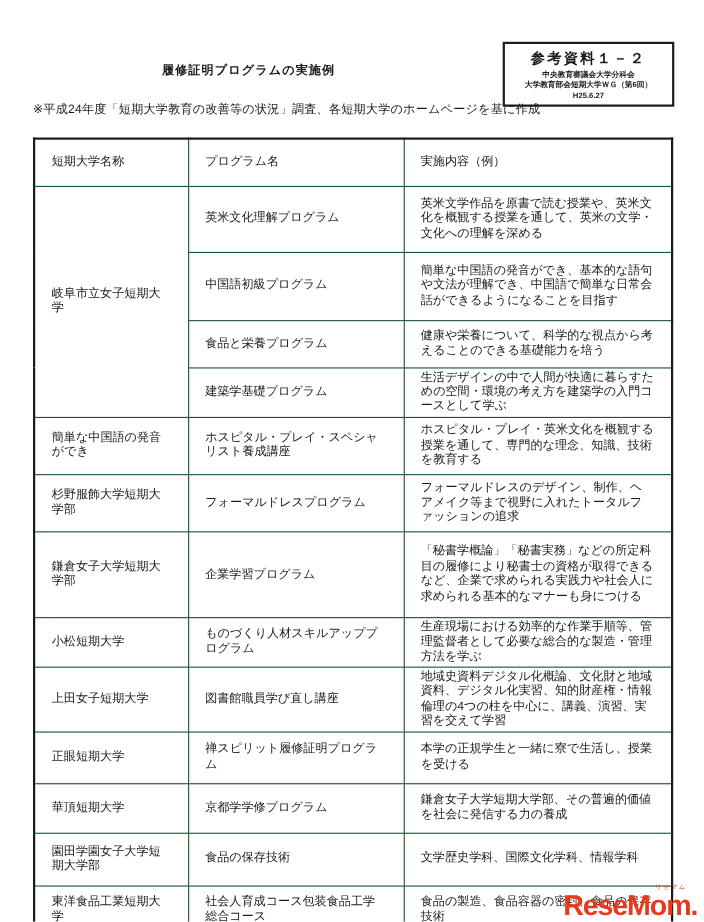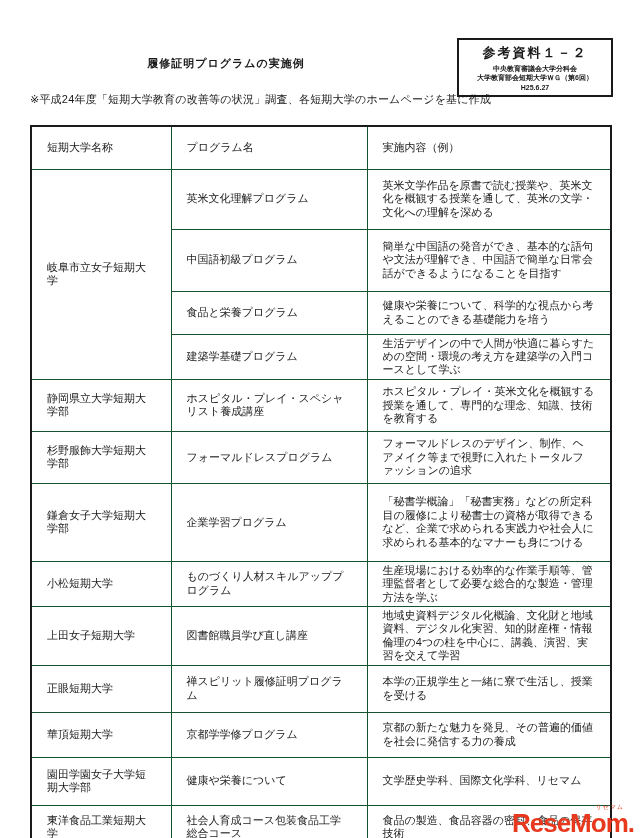--- a/index.html
+++ b/index.html
@@ -143,21 +143,21 @@
       </tr>
       <tr style="height:43px;">
         <td>食品と栄養プログラム</td>
         <td>健康や栄養について、科学的な視点から考えることのできる基礎能力を培う</td>
       </tr>
       <tr style="height:45px;">
         <td>建築学基礎プログラム</td>
         <td>生活デザインの中で人間が快適に暮らすための空間・環境の考え方を建築学の入門コースとして学ぶ</td>
       </tr>
       <tr style="height:52px;">
-        <td>静岡県立大学短期大学部</td>
+        <td>簡単な中国語の発音ができ</td>
         <td>ホスピタル・プレイ・スペシャリスト養成講座</td>
         <td>ホスピタル・プレイ・英米文化を概観する授業を通して、専門的な理念、知識、技術を教育する</td>
       </tr>
       <tr style="height:52px;">
         <td>杉野服飾大学短期大学部</td>
         <td>フォーマルドレスプログラム</td>
         <td>フォーマルドレスのデザイン、制作、ヘアメイク等まで視野に入れたトータルファッションの追求</td>
       </tr>
       <tr style="height:78px;">
         <td>鎌倉女子大学短期大学部</td>
@@ -175,26 +175,26 @@
         <td>地域史資料デジタル化概論、文化財と地域資料、デジタル化実習、知的財産権・情報倫理の4つの柱を中心に、講義、演習、実習を交えて学習</td>
       </tr>
       <tr style="height:47px;">
         <td>正眼短期大学</td>
         <td>禅スピリット履修証明プログラム</td>
         <td>本学の正規学生と一緒に寮で生活し、授業を受ける</td>
       </tr>
       <tr style="height:45px;margin-left:14px;">
         <td>華頂短期大学</td>
         <td>京都学学修プログラム</td>
-        <td>京都の新たな魅力を発見、その普遍的価値を社会に発信する力の養成</td>
+        <td>鎌倉女子大学短期大学部、その普遍的価値を社会に発信する力の養成</td>
       </tr>
       <tr style="height:48px;">
         <td>園田学園女子大学短期大学部</td>
-        <td>健康や栄養について</td>
-        <td>文学歴史学科、国際文化学科、リセマム</td>
+        <td>食品の保存技術</td>
+        <td>文学歴史学科、国際文化学科、情報学科</td>
       </tr>
       <tr style="height:45px;">
         <td>東洋食品工業短期大学</td>
         <td>社会人育成コース包装食品工学総合コース</td>
         <td>食品の製造、食品容器の密封、食品の保存技術</td>
       </tr>
     </tbody>
   </table>
 
   <div class="watermark">

